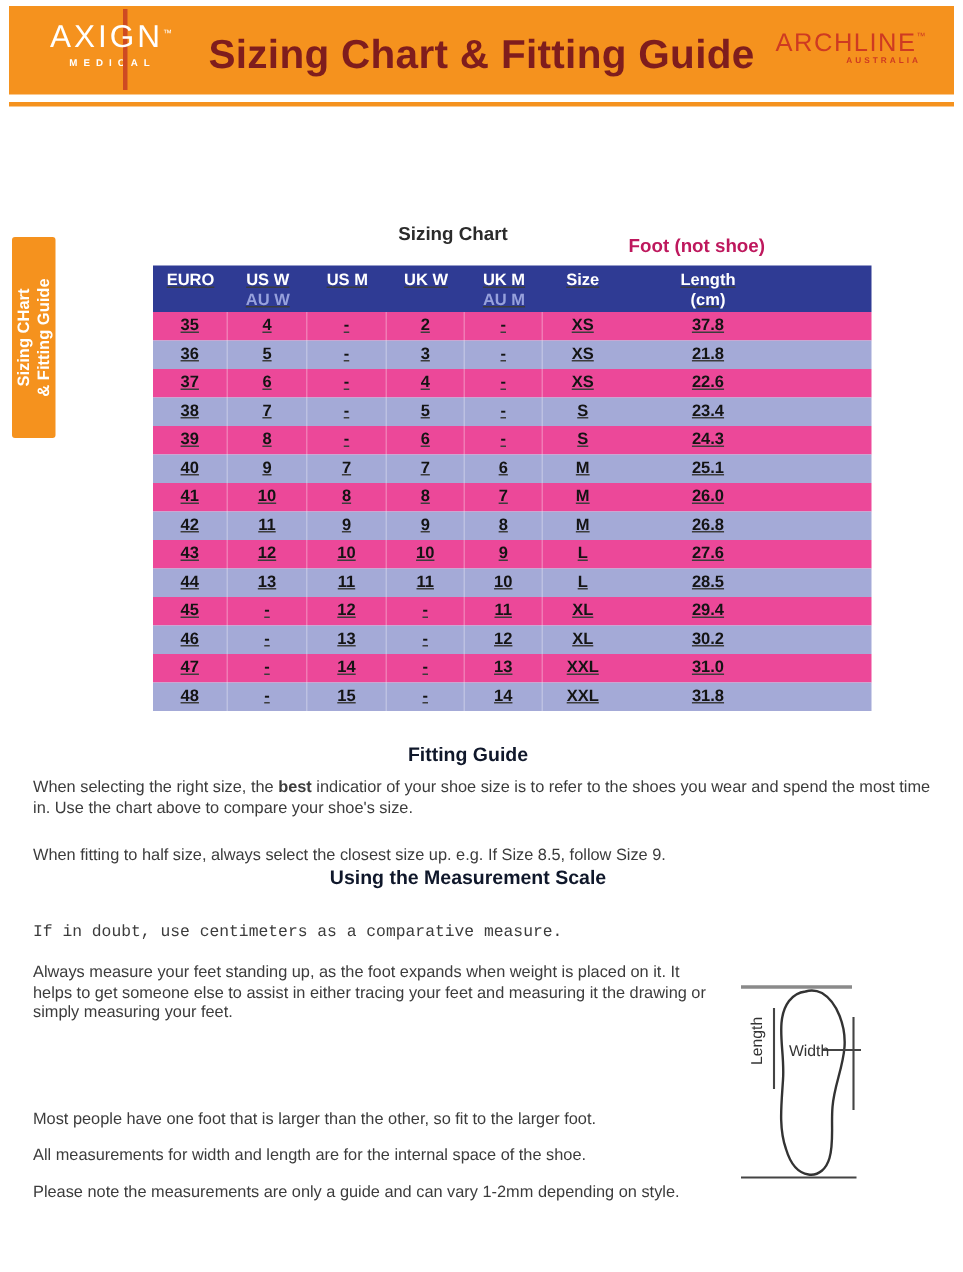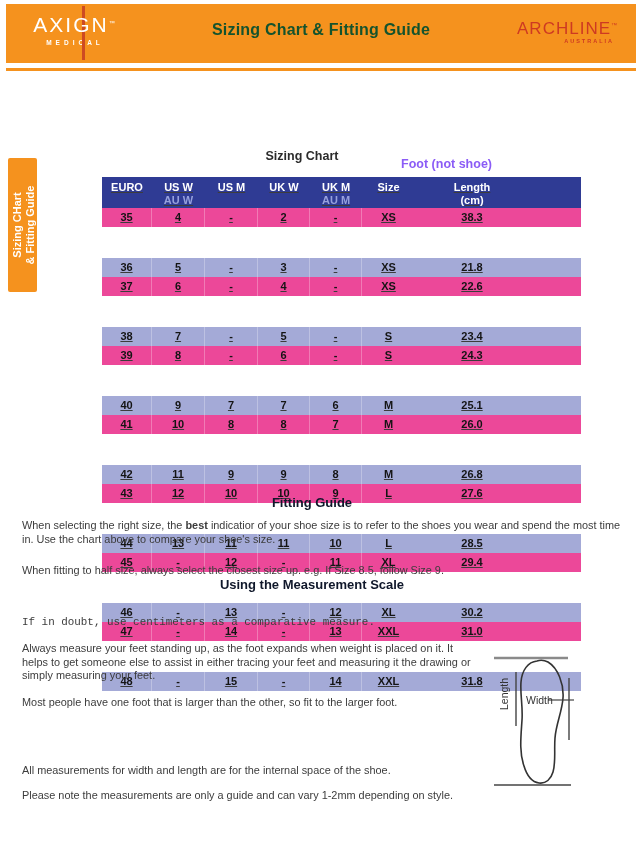--- a/index.html
+++ b/index.html
@@ -7,60 +7,60 @@
     width:642px;height:848px;background:#ffffff;position:relative;overflow:hidden;
     font-family:"Liberation Sans","DejaVu Sans",sans-serif;color:#3c3c3c;
   }
   
   .banner{position:absolute;left:6px;top:4px;width:630px;height:59px;background:#F5921E;}
   .axign{position:absolute;left:26px;top:9px;width:86px;text-align:center;color:#fff;}
   .axign-name{font-size:21px;letter-spacing:2px;font-weight:400;position:relative;line-height:24px;}
   .axign-tm{font-size:6px;vertical-align:top;position:relative;top:-2px;}
   .axign-stroke{position:absolute;left:50px;top:-7px;width:2.5px;height:54px;background:#CE4A22;}
   .axign-sub{font-size:6.5px;letter-spacing:4px;margin-top:2px;font-weight:bold;}
-  .banner-title{position:absolute;left:0;right:0;top:17px;text-align:center;color:#14532d;
-    font-size:16px;font-weight:bold;letter-spacing:0.2px;}
+  .banner-title{position:absolute;left:0;right:0;top:17px;text-align:center;color:#7f1d1d;
+    font-size:27px;font-weight:bold;letter-spacing:0.2px;}
   .arch{position:absolute;right:18px;top:15px;text-align:right;color:#CE3A22;}
   .arch-name{font-size:17px;letter-spacing:1px;font-weight:500;line-height:19px;}
   .arch-tm{font-size:6px;vertical-align:top;position:relative;top:-3px;}
   .arch-sub{font-size:5.5px;letter-spacing:2px;margin-top:0;padding-right:4px;font-weight:bold;}
   .rule{position:absolute;left:6px;top:68px;width:630px;height:3px;background:#F5921E;}
   
   .side-tab{position:absolute;left:8px;top:158px;width:29px;height:134px;background:#F5921E;border-radius:2px;}
   .side-tab-inner{position:absolute;left:50%;top:50%;width:134px;
     transform:translate(-50%,-50%) rotate(-90deg);
     color:#fff;font-weight:bold;font-size:11px;line-height:12.5px;text-align:center;white-space:nowrap;}
   
   .chart-title{position:absolute;left:202px;top:149px;width:200px;text-align:center;
     font-size:12.5px;font-weight:bold;color:#2b2b2b;}
-  .foot-note{position:absolute;left:377px;top:157px;width:115px;text-align:right;
-    font-size:12.5px;font-weight:bold;color:#8b5cf6;}
+  .foot-note{position:absolute;left:395px;top:157px;width:115px;text-align:right;
+    font-size:12.5px;font-weight:bold;color:#be185d;}
   .stable{position:absolute;left:102px;top:177px;width:479px;text-decoration:underline;}
   .thead{display:flex;background:#2F3B94;height:31px;}
   .hcell{box-sizing:border-box;text-align:center;color:#fff;font-weight:bold;font-size:11px;
     line-height:13px;padding-top:4px;}
   .hsub{color:#97A1DC;}
   .trow{display:flex;height:19px;}
   .trow.blue{background:#ec4899;}
-  .trow.peri{background:#A4AAD7;margin-top:31px;}
+  .trow.peri{background:#A4AAD7;}
   .tcell{box-sizing:border-box;text-align:center;font-size:11px;font-weight:bold;color:#141414;
     line-height:19px;}
   .trow .c0,.trow .c1,.trow .c2,.trow .c3,.trow .c4{border-right:1px solid rgba(255,255,255,0.28);}
   .c0{width:50px;}.c1{width:53px;}.c2{width:53px;}.c3{width:52px;}.c4{width:52px;}
   .c5{width:53px;}.c6{width:94px;padding-left:20px;}
   
   .h2{position:absolute;left:12px;width:600px;text-align:center;font-size:13px;font-weight:bold;color:#0f172a;}
   .h-fitting{top:495px;}
   .h-measure{top:577px;}
   .para{position:absolute;left:22px;font-size:10.9px;line-height:13.6px;color:#3c3c3c;}
   .p1{top:519px;width:600px;}
   .p2{top:564px;width:610px;}
   .p3{top:616px;width:600px;font-family:Liberation Mono, monospace;}
   .p4{top:642px;width:452px;}
-  .p5{top:696px;width:600px;}
+  .p5{top:740px;width:600px;}
   .p6{top:764px;width:600px;}
   .p7{top:789px;width:447px;}
   .bold{font-weight:bold;}
   
   .diagram{position:absolute;left:488px;top:648px;width:150px;height:150px;}
 </style>
 </head>
 <body>
 
 <div class="banner">
@@ -114,21 +114,21 @@
       </div>
     </div>
   <div>
       <div class="trow blue">
         <div class="tcell c0">35</div>
         <div class="tcell c1">4</div>
         <div class="tcell c2">-</div>
         <div class="tcell c3">2</div>
         <div class="tcell c4">-</div>
         <div class="tcell c5">XS</div>
-        <div class="tcell c6">38.3</div>
+        <div class="tcell c6">37.8</div>
       </div>
       <div class="trow peri">
         <div class="tcell c0">36</div>
         <div class="tcell c1">5</div>
         <div class="tcell c2">-</div>
         <div class="tcell c3">3</div>
         <div class="tcell c4">-</div>
         <div class="tcell c5">XS</div>
         <div class="tcell c6">21.8</div>
       </div>

